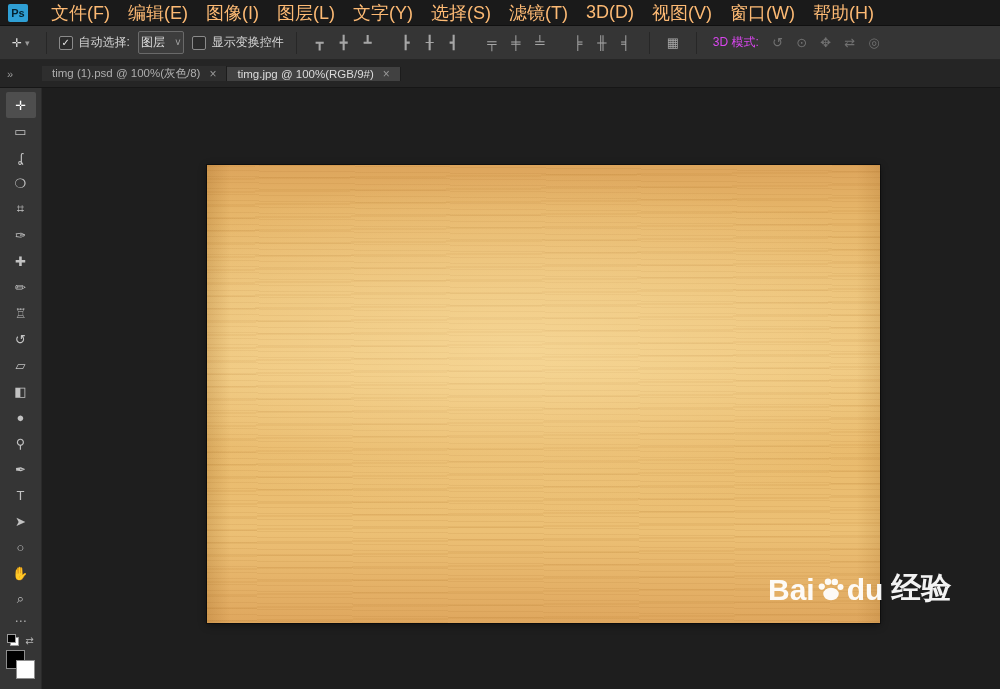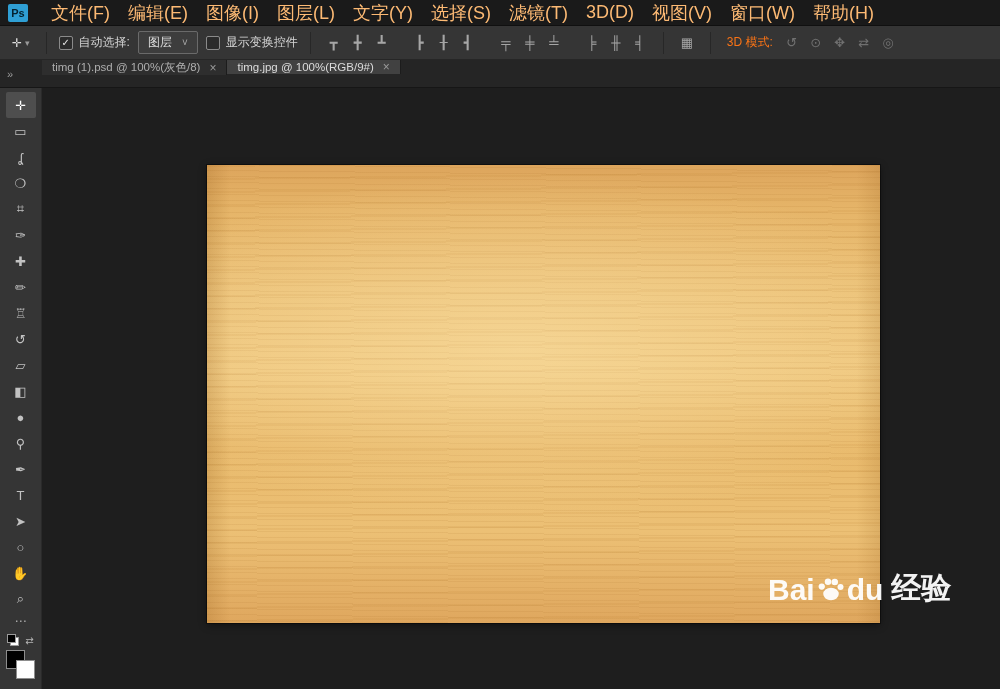--- a/index.html
+++ b/index.html
@@ -19,34 +19,34 @@
   #optionsbar{height:34px;background:#353535;display:flex;align-items:center;
               padding:0 8px;gap:8px;border-bottom:1px solid #262626;box-sizing:border-box;
               font-size:12px;color:#d4d4d4;white-space:nowrap;}
   .tool-preset{display:flex;align-items:center;gap:3px;padding:2px 4px;color:#dcdcdc;}
   .tool-preset .caret{font-size:9px;color:#9a9a9a;}
   .vdiv{width:1px;height:22px;background:#272727;margin:0 4px;flex:none;}
   .opt-check{display:flex;align-items:center;gap:6px;}
   .cb{width:12px;height:12px;border:1px solid #8a8a8a;background:#2b2b2b;border-radius:2px;
       font-size:10px;line-height:12px;text-align:center;color:#e8e8e8;}
   .dropdown{display:flex;align-items:center;gap:10px;border:1px solid #6a6a6a;
-            background:#3d3d3d;border-radius:2px;padding:2px 9px;color:#dedede;}
+            background:#3d3d3d;border-radius:2px;padding:2px 2px;color:#dedede;}
   .dropdown .caret{font-size:10px;color:#aaa;}
   #align-area,#threed-icons{display:flex;align-items:center;gap:2px;}
   .opt-icon{width:22px;height:22px;display:flex;align-items:center;justify-content:center;
             color:#a6a6a6;font-size:13px;border-radius:2px;}
   .grp-gap{width:12px;flex:none;}
-  .dim-label{color:#f97316;margin-left:4px;}
+  .dim-label{color:#d946ef;margin-left:4px;}
   #threed-icons .opt-icon{color:#707070;}
   
   #tabrow{height:28px;background:#252525;display:flex;align-items:stretch;
           border-bottom:1px solid #161616;box-sizing:border-box;}
   #tb-collapse{width:42px;flex:none;display:flex;align-items:center;justify-content:flex-start;
                padding-left:7px;color:#9a9a9a;font-size:11px;box-sizing:border-box;}
-  #tabs{display:flex;align-items:flex-start;}
+  #tabs{display:flex;align-items:center;}
   .tab{display:flex;align-items:center;background:#2e2e2e;color:#adadad;font-size:11.5px;
        padding:0 10px;border-right:1px solid #1c1c1c;cursor:default;}
   .tab.active{background:#414141;color:#dcdcdc;}
   .tab-close{margin-left:9px;color:#9a9a9a;font-size:12px;}
   
   #main{position:relative;display:flex;height:601px;}
   #toolbar{width:42px;flex:none;background:#353535;border-right:1px solid #2a2a2a;
            position:relative;box-sizing:border-box;padding-top:4px;}
   .tool{width:30px;height:26px;margin:0 auto;display:flex;align-items:center;
         justify-content:center;color:#c2c2c2;font-size:13px;border-radius:2px;}

